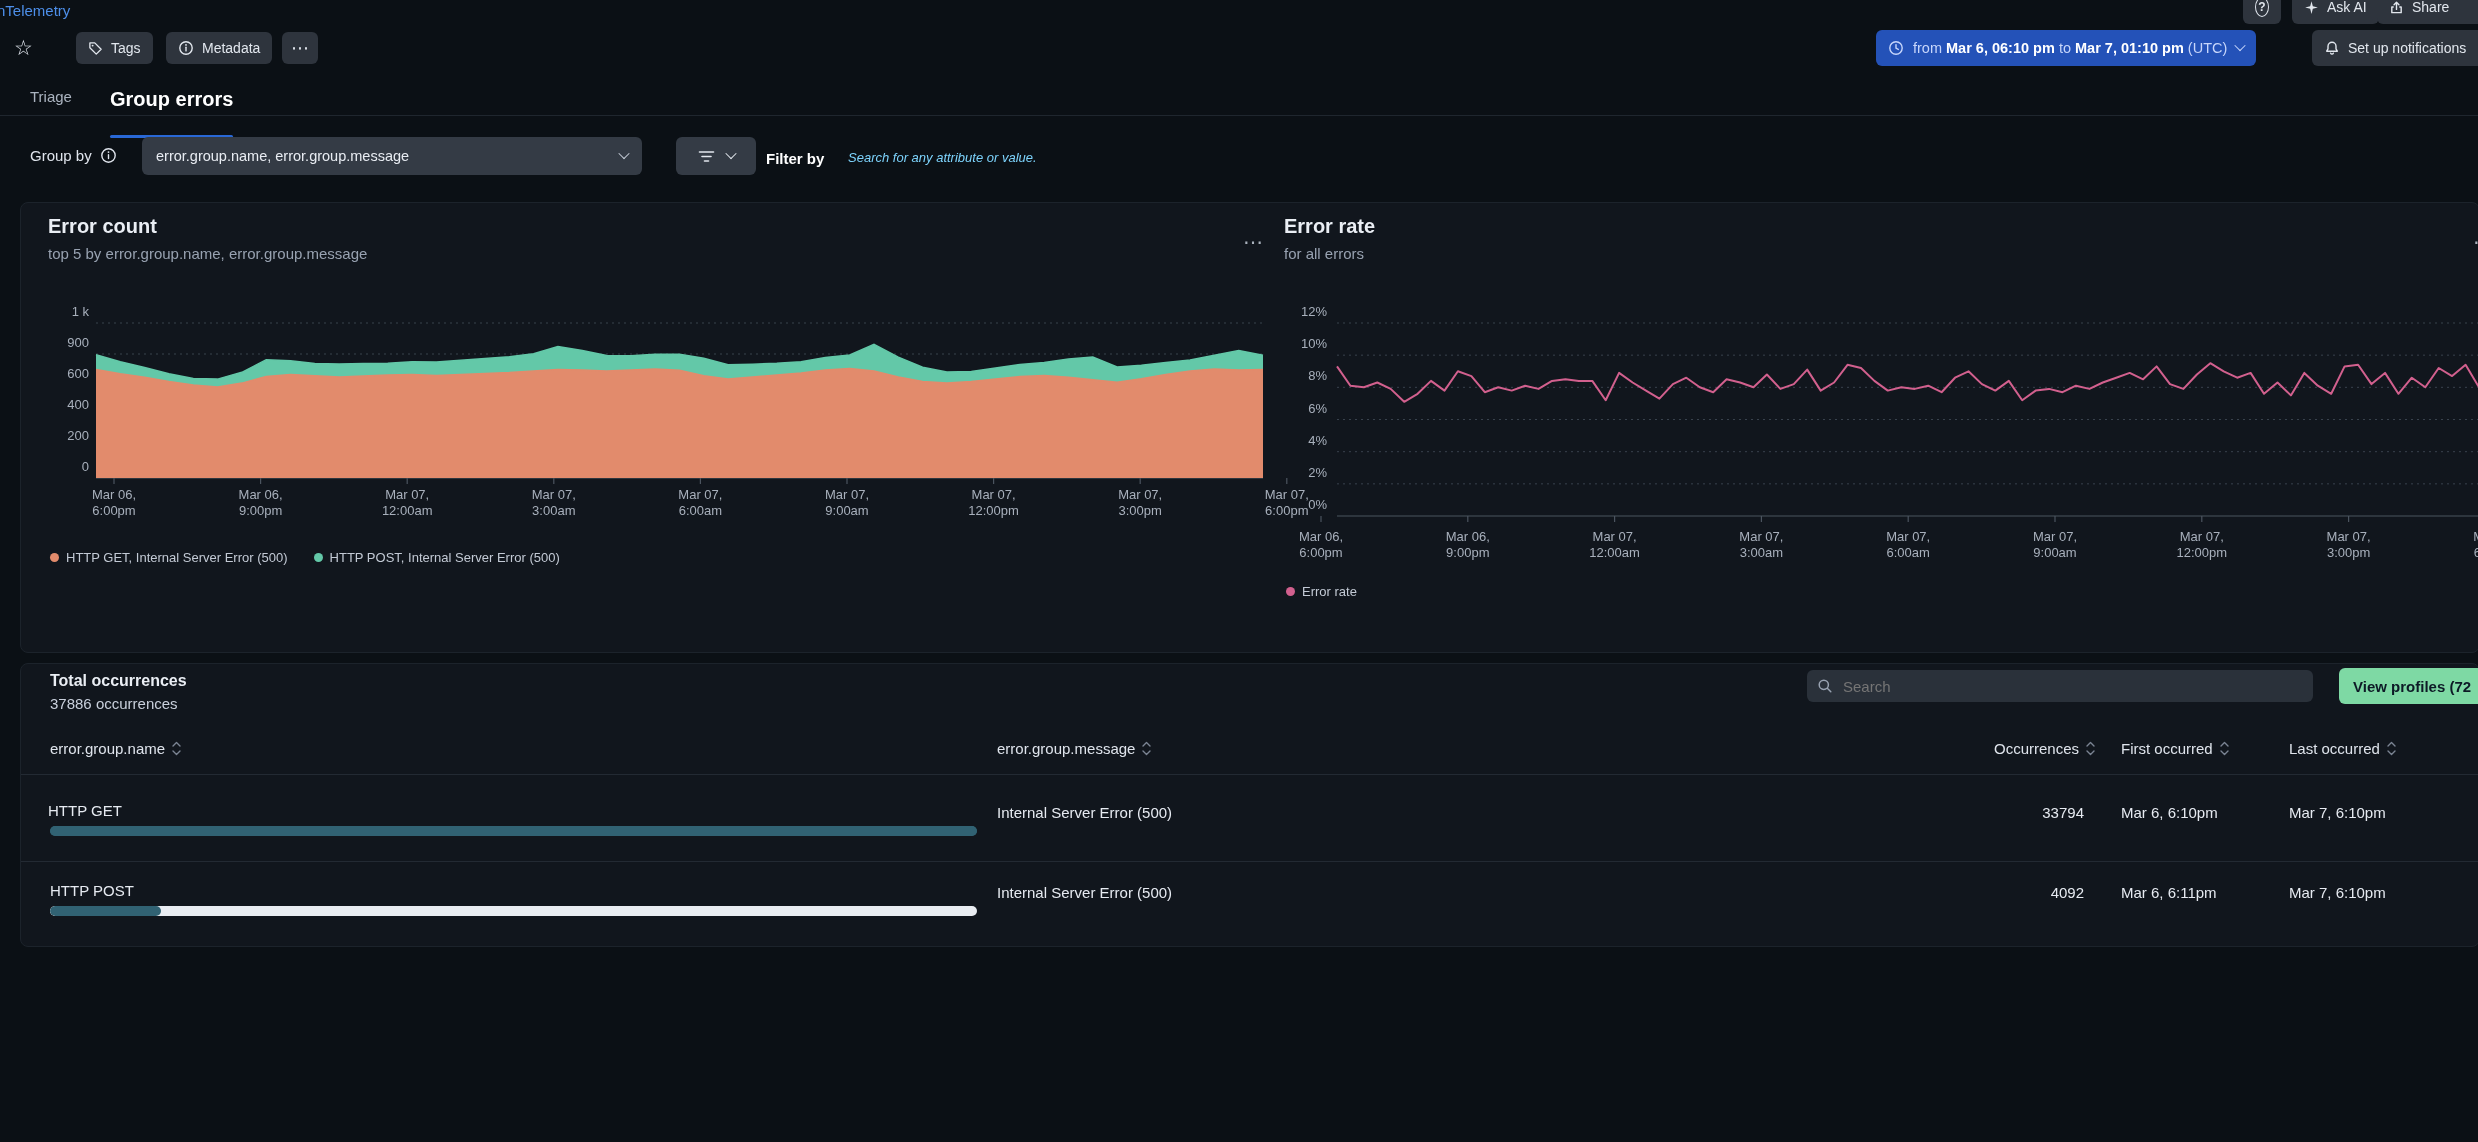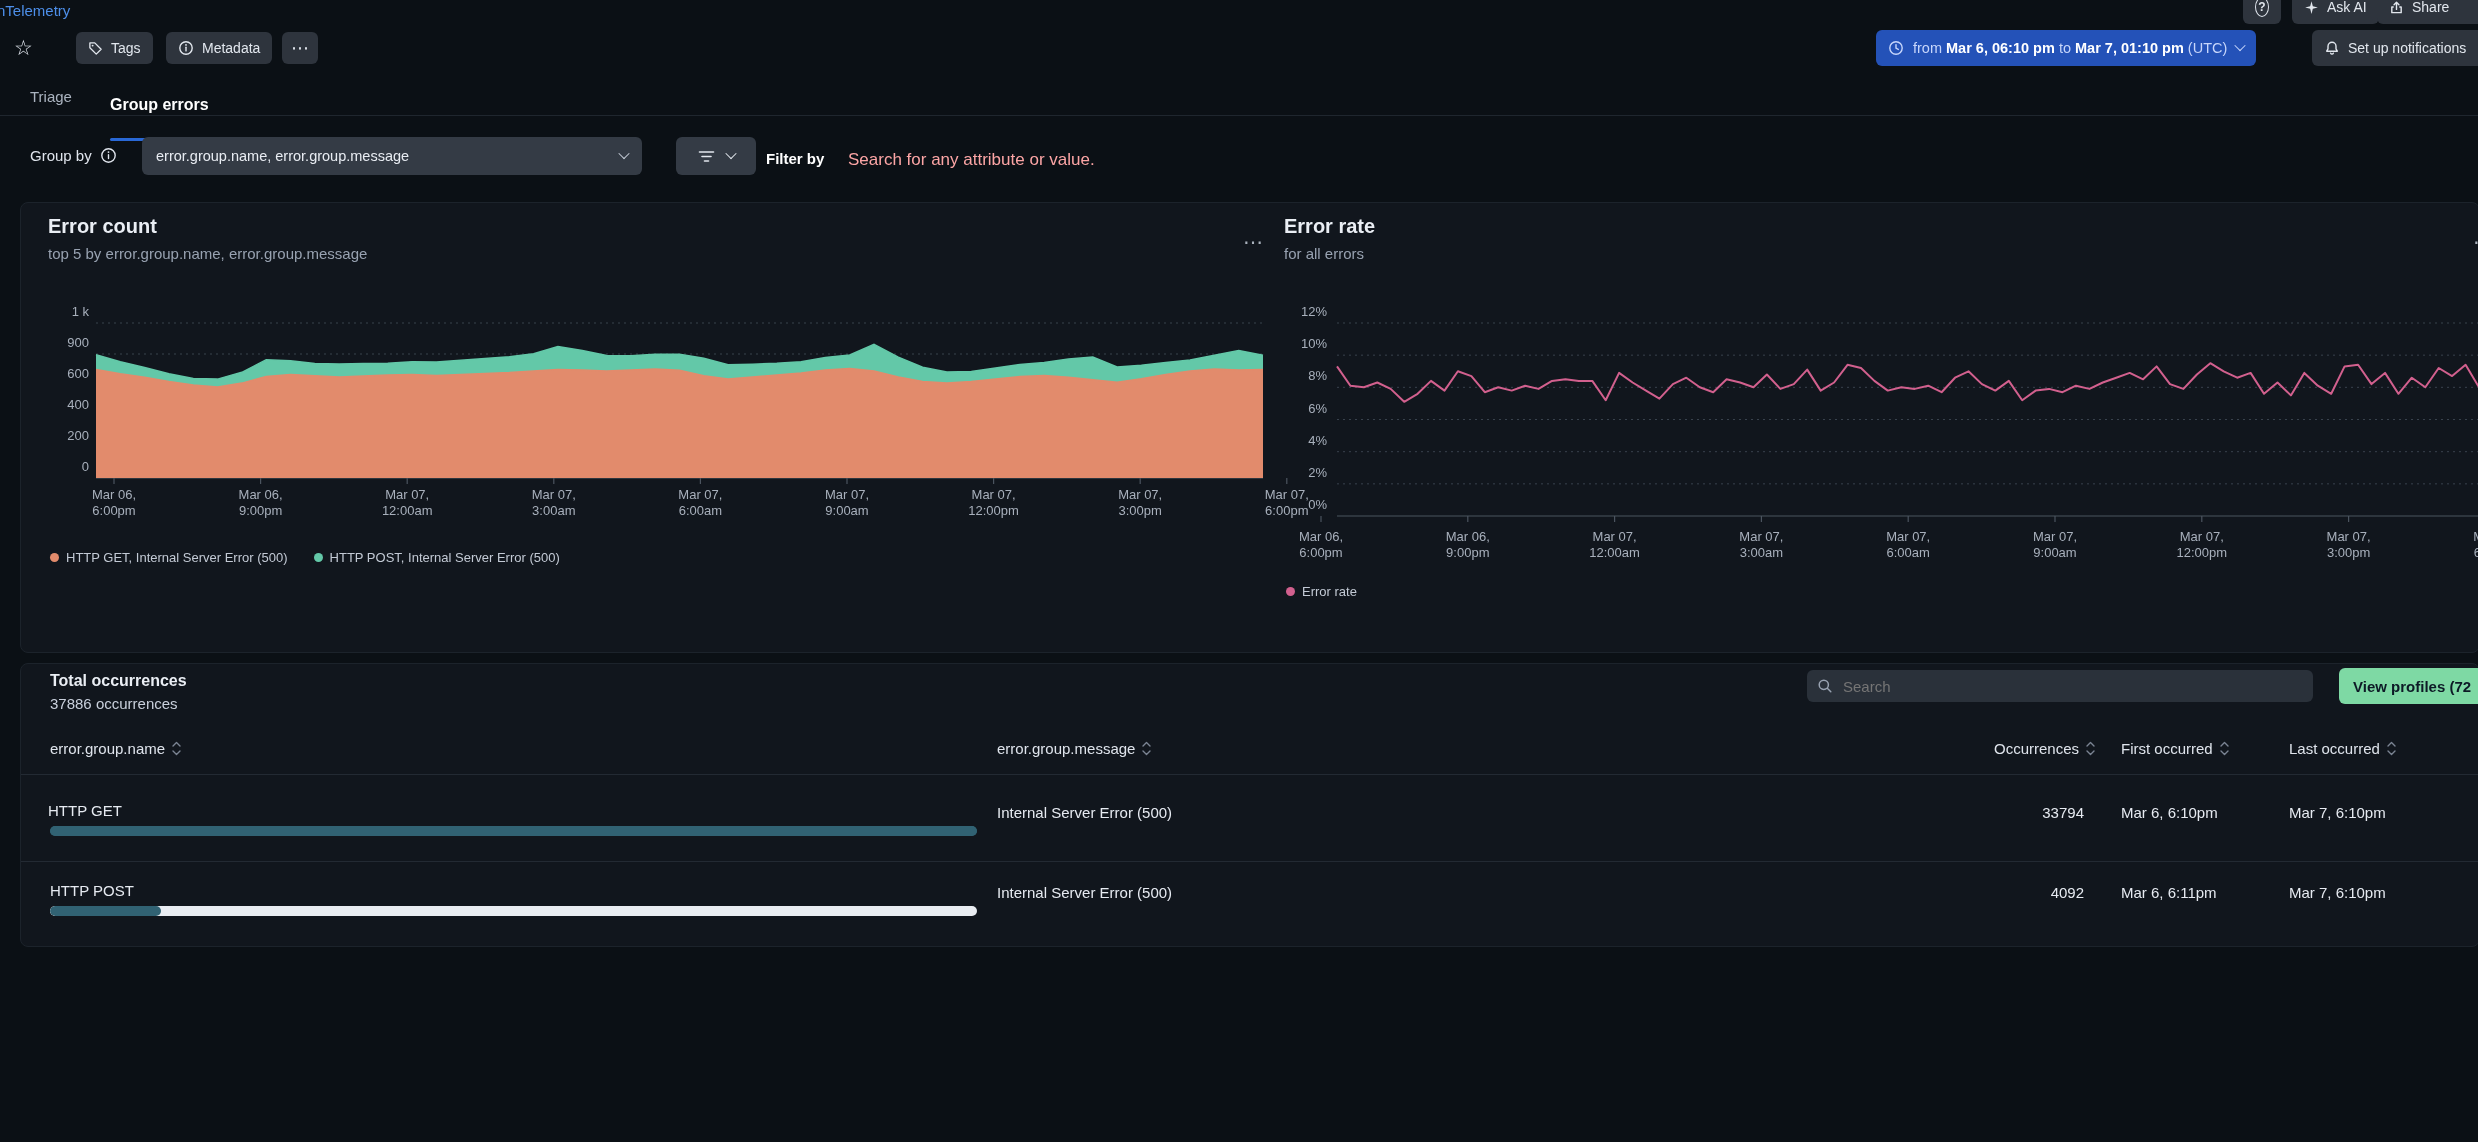--- a/index.html
+++ b/index.html
@@ -103,21 +103,21 @@
     <svg width="16" height="16" viewBox="0 0 16 16" fill="none" stroke="currentColor" stroke-width="1.4" stroke-linejoin="round" stroke-linecap="round">
       <path d="M8 2.2a4 4 0 0 0-4 4v2.6L2.7 11.2h10.6L12 8.8V6.2a4 4 0 0 0-4-4z"></path>
         <path d="M6.7 13.2a1.4 1.4 0 0 0 2.6 0"></path>
     </svg>
   </span>
   <span>Set up notifications</span>
 </button>
 
 <div class="abs" id="tabs-row" style="left:30px;top:88px;display:flex;gap:38px;">
     <div style="position: relative; font-size: 15px; padding-bottom: 10px; cursor: pointer; color: rgb(170, 179, 191); font-weight: normal;">Triage</div>
-    <div style="position: relative; font-size: 16px; padding-bottom: 10px; cursor: pointer; color: rgb(255, 255, 255); font-weight: bold; margin-top: 8px;">Group errors<div style="position: absolute; left: 0px; right: 0px; bottom: -17px; height: 3px; background: rgb(41, 104, 214); border-radius: 2px;"></div></div>
+    <div style="position: relative; font-size: 20px; padding-bottom: 10px; cursor: pointer; color: rgb(255, 255, 255); font-weight: bold;">Group errors<div style="position: absolute; left: 0px; right: 0px; bottom: -17px; height: 3px; background: rgb(41, 104, 214); border-radius: 2px;"></div></div>
   </div>
 <div class="abs" style="left:0;top:115px;width:2478px;height:1px;background:#1f262e;"></div>
 
 <div class="abs" style="left:30px;top:147px;display:flex;gap:8px;">
   <span style="font-size:15px;color:#dfe4ec;">Group by</span>
   <span class="icon" style="color:#dfe4ec;">
     <svg width="17" height="17" viewBox="0 0 16 16" fill="none" stroke="currentColor" stroke-width="1.3">
       <circle cx="8" cy="8" r="6.3"></circle>
         <path d="M8 7.3v3.6" stroke-linecap="round"></path>
         <circle cx="8" cy="4.8" r="0.9" fill="currentColor" stroke="none"></circle>
@@ -135,21 +135,21 @@
     <svg width="17" height="15" viewBox="0 0 17 15" stroke="currentColor" stroke-width="1.6" stroke-linecap="round">
       <line x1="1.5" y1="3" x2="15.5" y2="3"></line>
         <line x1="4" y1="7.5" x2="13" y2="7.5"></line>
         <line x1="6.5" y1="12" x2="10.5" y2="12"></line>
     </svg>
   </span>
   <span class="chev" style="margin-top:-3px;"></span>
 </button>
 
 <span class="abs" style="left:766px;top:150px;font-size:15px;font-weight:bold;color:#ffffff;">Filter by</span>
-<span class="abs" style="left:848px;top:150px;font-size:17px;color:#fca5a5;cursor:text;">Search for any attribute or value.</span>
+<span class="abs" style="left:848px;top:150px;font-size:13px;color:#7dd3fc;cursor:text;font-style:italic;">Search for any attribute or value.</span>
 
 <div class="panel" id="charts-panel" style="left:20px;top:202px;width:2458px;height:449px;">
 
   <div class="chart-title" style="left:27px;top:12px;">Error count</div>
   <div class="chart-sub" style="left:27px;top:42px;">top 5 by error.group.name, error.group.message</div>
   <button class="more-btn" style="left:1216px;top:26px;">⋯</button>
   <div id="c0-ylabels"></div>
   <svg id="c0-svg" class="abs" style="left:75px;top:120px;overflow:visible;" width="1167" height="162">
       <line x1="0" x2="1167" y1="0" y2="0" stroke="#39424d" stroke-width="1" stroke-dasharray="2 4"></line>
       <line x1="0" x2="1167" y1="31" y2="31" stroke="#39424d" stroke-width="1" stroke-dasharray="2 4"></line>

